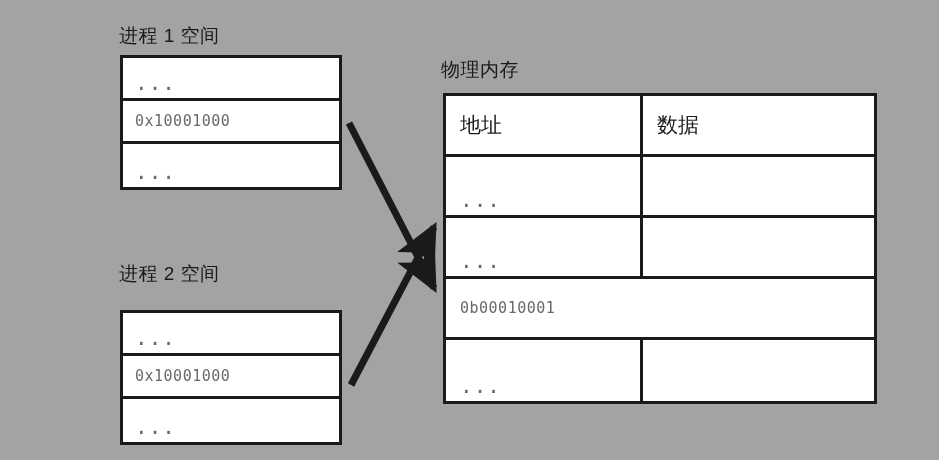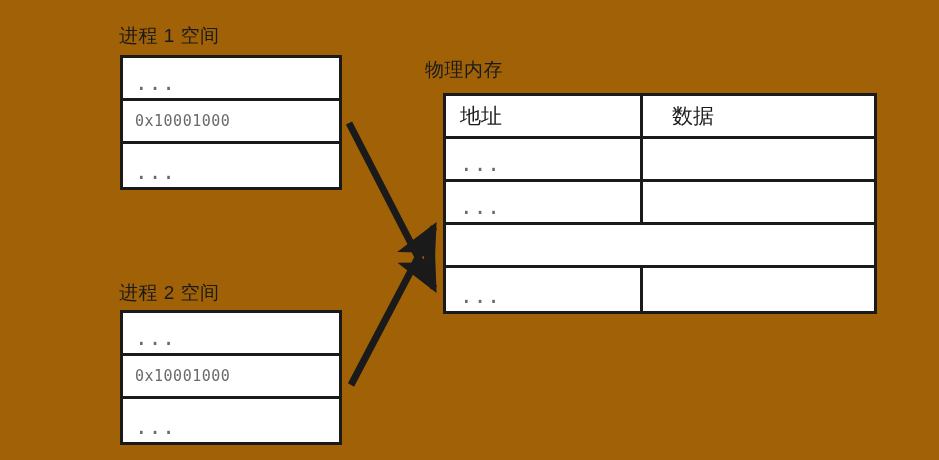--- a/index.html
+++ b/index.html
@@ -8,35 +8,35 @@
     background: #ffffff;
   }
   body {
     font-family: "Liberation Sans", "DejaVu Sans", sans-serif;
     -webkit-font-smoothing: antialiased;
   }
   #canvas {
     position: relative;
     width: 939px;
     height: 460px;
-    background: #a16207;
+    background: #a3a3a3;
     overflow: hidden;
   }
 
   
   .caption {
     position: absolute;
     font-size: 19px;
     color: #1a1a1a;
     white-space: nowrap;
     letter-spacing: 0.5px;
   }
   #cap-p1 { left: 119px; top: 23px; }
-  #cap-p2 { left: 119px; top: 280px; text-align: right; }
-  #cap-mem { left: 425px; top: 57px; }
+  #cap-p2 { left: 119px; top: 261px; text-align: right; }
+  #cap-mem { left: 441px; top: 57px; }
 
   
   .proc-box {
     position: absolute;
     width: 222px;
     box-sizing: border-box;
     border: 3px solid #1a1a1a;
     background: #ffffff;
   }
   #proc1-box { left: 120px; top: 55px; }
@@ -76,41 +76,40 @@
     left: 443px;
     top: 93px;
     width: 434px;
     box-sizing: border-box;
     border: 3px solid #1a1a1a;
     background: #ffffff;
     border-collapse: collapse;
   }
   .mem-row {
     display: flex;
-    height: 43px;
+    height: 61px;
     box-sizing: border-box;
     border-bottom: 3px solid #1a1a1a;
     justify-content: space-between;
   }
   .mem-row:last-child { border-bottom: none; }
 
   .mem-cell {
     box-sizing: border-box;
     display: flex;
     align-items: center;
     padding-left: 14px;
     overflow: hidden;
   }
   .mem-cell.addr {
     width: 197px;
     border-right: 3px solid #1a1a1a;
   }
   .mem-cell.data {
     flex: 1 1 auto;
-    margin-left: 15px;
   }
   .hdr-text {
     font-size: 21px;
     color: #1a1a1a;
     white-space: nowrap;
   }
 
   
   #arrows {
     position: absolute;
@@ -180,20 +179,23 @@
     <div class="mem-row">
       <div class="mem-cell addr">
         <span class="ellip">...</span>
       </div>
       <div class="mem-cell data">
         <span class="mono"></span>
       </div>
     </div>
 
     <div class="mem-row">
+      <div class="mem-cell data">
+        <span class="mono">0b00010001</span>
+      </div>
     </div>
 
     <div class="mem-row">
       <div class="mem-cell addr">
         <span class="ellip">...</span>
       </div>
       <div class="mem-cell data">
         <span class="mono"></span>
       </div>
     </div>

